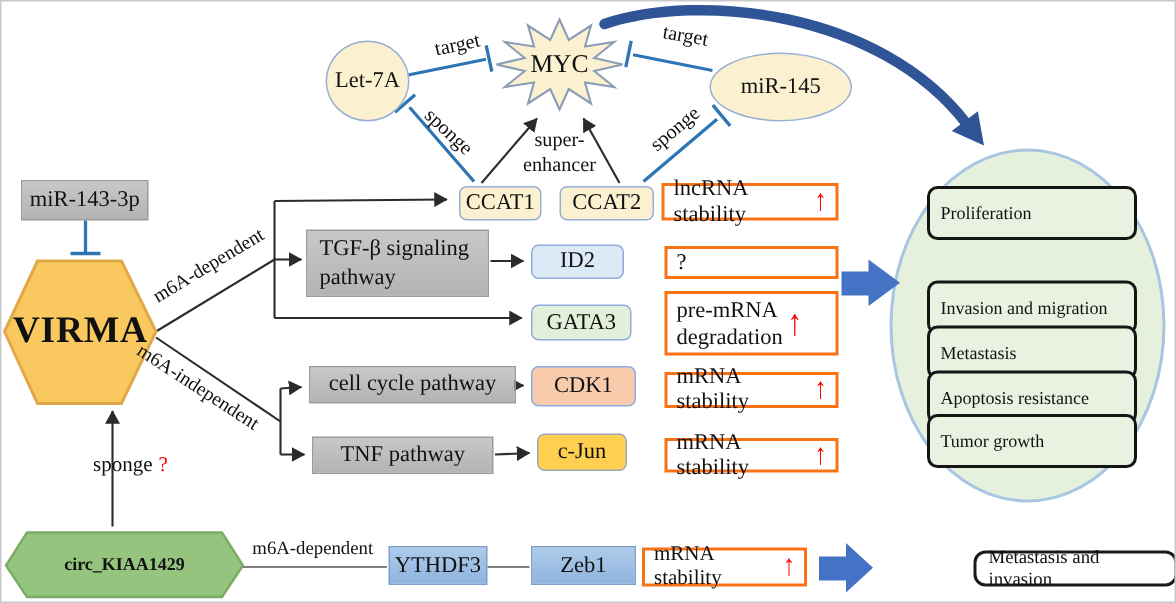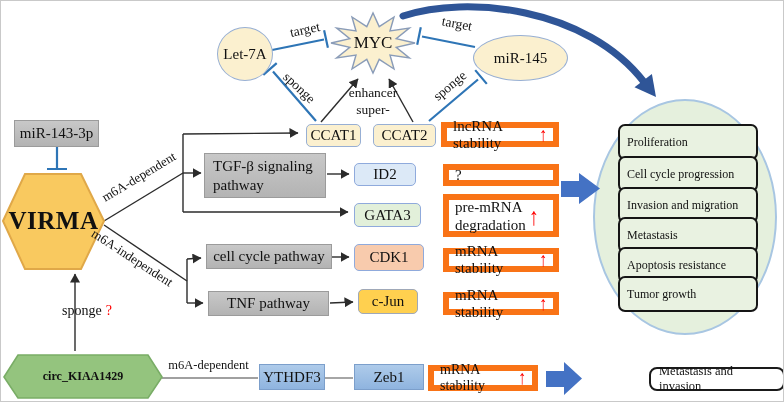--- a/index.html
+++ b/index.html
@@ -4,21 +4,21 @@
 <style>
   html,body{margin:0;padding:0;background:#fff;font-family:"Liberation Serif","DejaVu Serif",serif;color:#111;}
   #stage{position:relative;width:784px;height:402px;background:#fff;border:1px solid #c9c9c9;box-sizing:border-box;overflow:hidden;}
   .abs{position:absolute;box-sizing:border-box;}
   svg{position:absolute;left:0;top:0;z-index:1;}
   .lbl{z-index:2;font-size:13.5px;white-space:nowrap;display:flex;align-items:center;justify-content:center;}
   .node{z-index:2;display:flex;align-items:center;justify-content:center;font-size:15px;}
   .gray{background:linear-gradient(180deg,#c8c8c8,#b3b3b3);border:1px solid #9b9b9b;}
   .cream{background:#FBF0CF;border:1.4px solid #97AFD4;border-radius:5px;}
   .round{border-radius:5px;border:1.4px solid #8FAADC;}
-  .outcome{z-index:2;background:#fff;border:6px solid #f97316;display:flex;align-items:center;gap:3px;padding:0 6px;font-size:15px;}
+  .outcome{z-index:2;background:#fff;border:2px solid #f97316;display:flex;align-items:center;gap:3px;padding:0 6px;font-size:15px;}
   .up{color:#FF0000;font-size:16px;line-height:1;transform:scaleY(1.25);}
   .eff{z-index:2;background:#E9F2E1;border:2px solid #151515;border-radius:7px;display:flex;align-items:center;padding:16px 7px;font-size:12px;}
   .bluegrad{background:linear-gradient(180deg,#AECBEA,#8FB4DF);border:1px solid #7C9FCB;}
   .hexlabel{z-index:2;display:flex;align-items:center;justify-content:center;font-weight:bold;}
   .qmark{color:#FF0000;margin-left:4px;}
 </style>
 </head>
 <body>
 
 <div id="stage">
@@ -91,22 +91,22 @@
     <span>miR-145</span>
   </div>
 
   <div class="abs lbl" style="left:332px;top:27px;width:80px;height:30px;font-size:17px;">MYC</div>
 
   <div class="abs lbl" style="left:278px;top:20px;width:52px;height:18px;transform:rotate(-12deg);">target</div>
   <div class="abs lbl" style="left:431px;top:14px;width:50px;height:18px;transform:rotate(10deg);">target</div>
   <div class="abs lbl" style="left:270px;top:78px;width:56px;height:18px;transform:rotate(43deg);">sponge</div>
   <div class="abs lbl" style="left:421px;top:76px;width:56px;height:18px;transform:rotate(-40deg);">sponge</div>
   <div class="abs" style="left:334px;top:83px;width:76px;z-index:2;text-align:center;font-size:13.5px;line-height:17px;">
+    <div>super-</div>
     <div>enhancer</div>
-    <div>super-</div>
   </div>
   <div class="abs lbl" style="left:92px;top:168px;width:92px;height:16px;font-size:13px;transform:rotate(-31deg);">m6A-dependent</div>
   <div class="abs lbl" style="left:78px;top:249px;width:106px;height:16px;font-size:13px;transform:rotate(33deg);">m6A-independent</div>
   <div class="abs lbl" style="left:50px;top:302px;width:72px;height:16px;font-size:14px;">
     <span>sponge</span>
     <span class="qmark">?</span>
   </div>
   <div class="abs lbl" style="left:160px;top:357px;width:95px;height:14px;font-size:12.5px;">m6A-dependent</div>
 
   <div class="abs node cream" style="left:305px;top:123px;width:55px;height:23px;">
@@ -134,21 +134,21 @@
     <span>GATA3</span>
   </div>
   <div class="abs outcome" style="left:442px;top:193px;width:116px;height:43px;">
     <span style="line-height:18px;">
       <span>pre-mRNA</span><br>
       <span>degradation</span>
     </span>
     <span class="up" style="font-size:20px;">↑</span>
   </div>
 
-  <div class="abs node gray" style="left:205px;top:243px;width:126px;height:25px;">
+  <div class="abs node gray" style="left:205px;top:243px;width:138px;height:25px;">
     <span>cell cycle pathway</span>
   </div>
   <div class="abs node round" style="left:353px;top:243px;width:70px;height:27px;background:#F8CBAD;">
     <span>CDK1</span>
   </div>
   <div class="abs outcome" style="left:442px;top:247px;width:116px;height:24px;">
     <span>mRNA stability</span>
     <span class="up">↑</span>
   </div>
 
@@ -158,23 +158,20 @@
   <div class="abs node round" style="left:357px;top:288px;width:60px;height:25px;background:#FFD04F;border-color:#9FA8B8;">
     <span>c-Jun</span>
   </div>
   <div class="abs outcome" style="left:442px;top:291px;width:116px;height:23px;">
     <span>mRNA stability</span>
     <span class="up">↑</span>
   </div>
 
   <div class="abs eff" style="left:617px;top:123px;width:140px;height:21px;">
       <span>Proliferation</span>
-    </div>
-  <div class="abs eff" style="left:617px;top:155px;width:140px;height:21px;">
-      <span>Cell cycle progression</span>
     </div>
   <div class="abs eff" style="left:617px;top:186px;width:140px;height:21px;">
       <span>Invasion and migration</span>
     </div>
   <div class="abs eff" style="left:617px;top:216px;width:140px;height:21px;text-align:right;">
       <span>Metastasis</span>
     </div>
   <div class="abs eff" style="left:617px;top:246px;width:140px;height:21px;">
       <span>Apoptosis resistance</span>
     </div>

